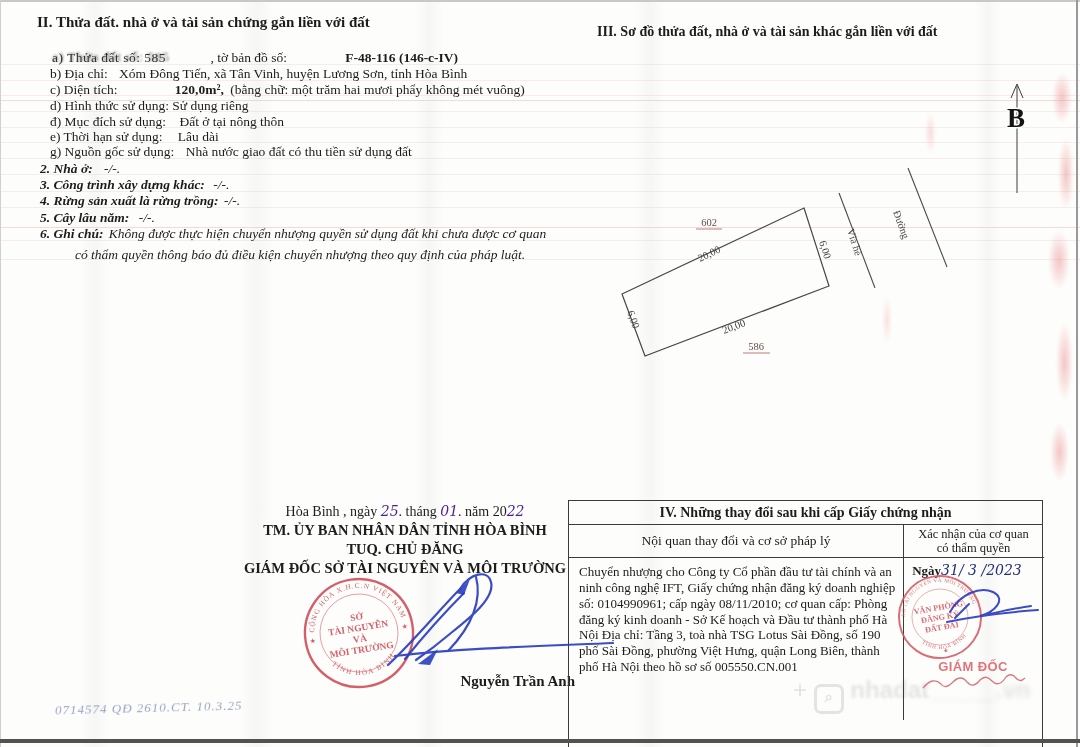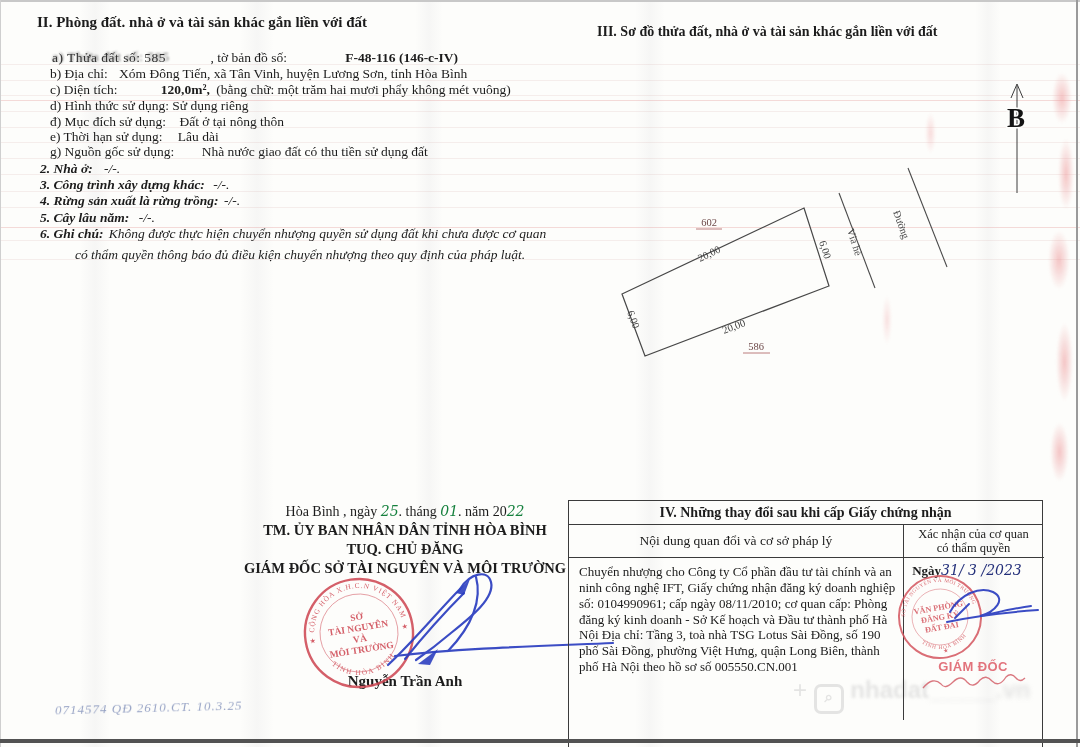--- a/index.html
+++ b/index.html
@@ -18,21 +18,21 @@
   .pinkblob{background:radial-gradient(ellipse at center,rgba(236,148,150,.55),rgba(236,148,150,0) 70%);filter:blur(1px);}
   
   .ln{font-size:13.5px;white-space:nowrap;}
   .b{font-weight:bold;}
   .bi{font-weight:bold;font-style:italic;}
   .i{font-style:italic;}
   .h2{font-size:15px;font-weight:bold;}
   .h3{font-size:14px;font-weight:bold;}
   .garble{color:#2f2f2f;filter:blur(.7px);letter-spacing:.5px;}
   .garble2{color:#3a3a3a;filter:blur(1.1px);opacity:.7;transform:translate(2px,-1px) scaleX(1.03);letter-spacing:.5px;}
-  .hw{font-style:italic;color:#15803d;font-family:"DejaVu Serif",serif;}
+  .hw{font-style:italic;color:#4c1d95;font-family:"DejaVu Serif",serif;}
   
   .tbl{left:568px;top:500px;width:475px;height:265px;border:1.5px solid #3b3b3b;box-sizing:border-box;background:transparent;}
   .tbl .hd{position:absolute;left:0;top:0;width:100%;height:24px;border-bottom:1.2px solid #3b3b3b;
            display:flex;align-items:center;justify-content:center;font-weight:bold;font-size:14px;box-sizing:border-box;}
   .tbl .ch{position:absolute;top:24px;height:33px;border-bottom:1.2px solid #3b3b3b;box-sizing:border-box;
            display:flex;align-items:center;justify-content:center;text-align:center;}
   .tbl .vdiv{position:absolute;left:334px;top:24px;width:1.2px;height:195px;background:#3b3b3b;}
   .cellbody{font-size:13px;line-height:1.22;color:#1b1b1b;}
   .role-red{color:#e2737c;font-weight:bold;font-size:13px;letter-spacing:.4px;font-family:"Liberation Sans",sans-serif;}
   .wm{color:rgba(170,170,172,.55);font-family:"Liberation Sans",sans-serif;}
@@ -70,60 +70,60 @@
   <div class="abs pinkblob" style="left:1050px;top:422px;width:19px;height:60px"></div>
   <div class="abs pinkblob" style="left:925px;top:112px;width:11px;height:42px;opacity:.6"></div>
   <div class="abs pinkblob" style="left:882px;top:295px;width:10px;height:50px;opacity:.5"></div>
 
   <div class="abs wm" style="left:793px;top:676px;font-size:24px;font-weight:bold;filter:blur(.6px);opacity:.55">
     <span style="font-weight:normal">+</span>
     <span style="display:inline-block;width:24px;height:24px;border:3px solid rgba(170,170,172,.55);border-radius:7px;vertical-align:-4px;text-align:center;line-height:20px;font-size:15px">⌕</span>
     <span style="filter:blur(1.4px)">nhadat</span><span style="filter:blur(2.5px)">_____.vn</span>
   </div>
 
-  <div class="abs h2" style="left:37px;top:14px">II. Phòng đất. nhà ở và tài sản khác gắn liền với đất</div>
+  <div class="abs h2" style="left:37px;top:14px">II. Thửa đất. nhà ở và tài sản chứng gắn liền với đất</div>
 
   <div class="abs ln" style="left:52px;top:50px">
     <span style="position:relative;display:inline-block;width:155px">
       <span class="garble" style="position:absolute;left:0;top:0">a) Thửa đất số: 585</span>
       <span class="garble2" style="position:absolute;left:0;top:0">a) Thửa đất số: 585</span>&nbsp;
     </span>
     <span>, tờ bản đồ số:</span>
     <span class="b" style="margin-left:55px">F-48-116 (146-c-IV)</span>
   </div>
 
   <div class="abs ln" style="left:50px;top:66px">
     <span>b) Địa chỉ:</span>
     <span style="margin-left:8px">Xóm Đông Tiến, xã Tân Vinh, huyện Lương Sơn, tỉnh Hòa Bình</span>
   </div>
 
   <div class="abs ln" style="left:50px;top:82px">
     <span>c) Diện tích:</span>
-    <span class="b" style="margin-left:40px">120,0m²,</span>
+    <span class="b" style="margin-left:54px">120,0m²,</span>
     <span style="margin-left:3px">(bằng chữ: một trăm hai mươi phẩy không mét vuông)</span>
   </div>
 
   <div class="abs ln" style="left:50px;top:98px">
     <span>d) Hình thức sử dụng:</span>
     <span style="">Sử dụng riêng</span>
   </div>
 
   <div class="abs ln" style="left:50px;top:114px">
     <span>đ) Mục đích sử dụng:</span>
     <span style="margin-left:10px">Đất ở tại nông thôn</span>
   </div>
 
   <div class="abs ln" style="left:50px;top:129px">
     <span>e) Thời hạn sử dụng:</span>
     <span style="margin-left:12px">Lâu dài</span>
   </div>
 
   <div class="abs ln" style="left:50px;top:144px">
     <span>g) Nguồn gốc sử dụng:</span>
-    <span style="margin-left:24px">Nhà nước giao đất có thu tiền sử dụng đất</span>
+    <span style="margin-left:8px">Nhà nước giao đất có thu tiền sử dụng đất</span>
   </div>
 
   <div class="abs ln" style="left:40px;top:161px">
     <span class="bi">2. Nhà ở:</span>
     <span class="i" style="margin-left:8px">-/-.</span>
   </div>
   <div class="abs ln" style="left:40px;top:177px">
     <span class="bi">3. Công trình xây dựng khác:</span>
     <span class="i" style="margin-left:5px">-/-.</span>
   </div>
@@ -172,21 +172,21 @@
     <div style="font-size:14px">
       <span>Hòa Bình , ngày</span>
       <span class="hw">25</span><span>.</span>
       <span>tháng</span>
       <span class="hw">01</span><span>.  năm 20</span><span class="hw">22</span>
     </div>
     <div class="b" style="font-size:14.5px;margin-top:2px">TM. ỦY BAN NHÂN DÂN TỈNH HÒA BÌNH</div>
     <div class="b" style="font-size:14.5px;margin-top:2px">TUQ. CHỦ ĐĂNG</div>
     <div class="b" style="font-size:14.5px;margin-top:2px">GIÁM ĐỐC SỞ TÀI NGUYÊN VÀ MÔI TRƯỜNG</div>
   </div>
-  <div class="abs b" style="left:235px;top:673px;width:340px;text-align:center;font-size:15px">Nguyễn Trần Anh</div>
+  <div class="abs b" style="left:235px;top:673px;width:340px;text-align:right;font-size:15px">Nguyễn Trần Anh</div>
 
   <svg class="abs" style="left:301px;top:575px;transform:rotate(-9deg);opacity:.88" width="116" height="116" viewBox="0 0 116 116">
     <defs>
       <path id="bigTop" d="M 13,58 A 45,45 0 0 1 103,58"></path>
       <path id="bigBot" d="M 16,58 A 42,42 0 0 0 100,58"></path>
     </defs>
     <circle cx="58" cy="58" r="54" fill="none" stroke="#cf4a55" stroke-width="2.4"></circle>
     <circle cx="58" cy="58" r="39" fill="none" stroke="#cf4a55" stroke-width=".8" opacity=".7"></circle>
     <text font-size="7.2" fill="#cf4a55" letter-spacing="1"><textPath href="#bigTop" startOffset="50%" text-anchor="middle">CỘNG HÒA X.H.C.N VIỆT NAM</textPath></text>
     <text font-size="7.2" fill="#cf4a55" letter-spacing="1.5"><textPath href="#bigBot" startOffset="50%" text-anchor="middle">TỈNH HÒA BÌNH</textPath></text>
@@ -205,21 +205,21 @@
       <path d="M 146 14 C 152 36, 143 62, 118 88"></path>
       <path d="M 75 96 C 96 70, 116 48, 134 30"></path>
       <path d="M 65 93 C 132 85, 212 83, 283 80"></path>
     </g>
     <polygon points="88,101 108,86 100,102" fill="#2b3ec0" opacity=".9"></polygon>
     <polygon points="126,30 140,16 134,32" fill="#2b3ec0" opacity=".9"></polygon>
   </svg>
 
   <div class="abs tbl">
     <div class="hd">IV. Những thay đổi sau khi cấp Giấy chứng nhận</div>
-    <div class="ch" style="left:0;width:334px;font-size:13.5px">Nội dung quan đổi và cơ sở pháp lý</div>
+    <div class="ch" style="left:0;width:334px;font-size:13.5px">Nội quan thay đổi và cơ sở pháp lý</div>
     <div class="ch" style="left:334px;width:141px;font-size:12.5px;flex-direction:column;line-height:1.15">
       <div>Xác nhận của cơ quan</div>
       <div>có thẩm quyền</div>
     </div>
     <div class="vdiv"></div>
     <div class="abs cellbody" style="left:10px;top:63px;width:320px;text-align:left">Chuyển nhượng cho Công ty Cổ phần đầu tư tài chính và an ninh công nghệ IFT, Giấy chứng nhận đăng ký doanh nghiệp số: 0104990961; cấp ngày 08/11/2010; cơ quan cấp: Phòng đăng ký kinh doanh - Sở Kế hoạch và Đầu tư thành phố Hà Nội Địa chỉ: Tầng 3, toà nhà TSG Lotus Sài Đồng, số 190 phố Sài Đồng, phường Việt Hưng, quận Long Biên, thành phố Hà Nội theo hồ sơ số 005550.CN.001</div>
   </div>
 
   <div class="abs" style="left:903px;top:562px;width:128px;text-align:center;font-size:13px">
     <span style="font-weight:600">Ngày</span><span class="hw" style="color:#232f7a;font-size:14px">31/ 3 /2023</span>

